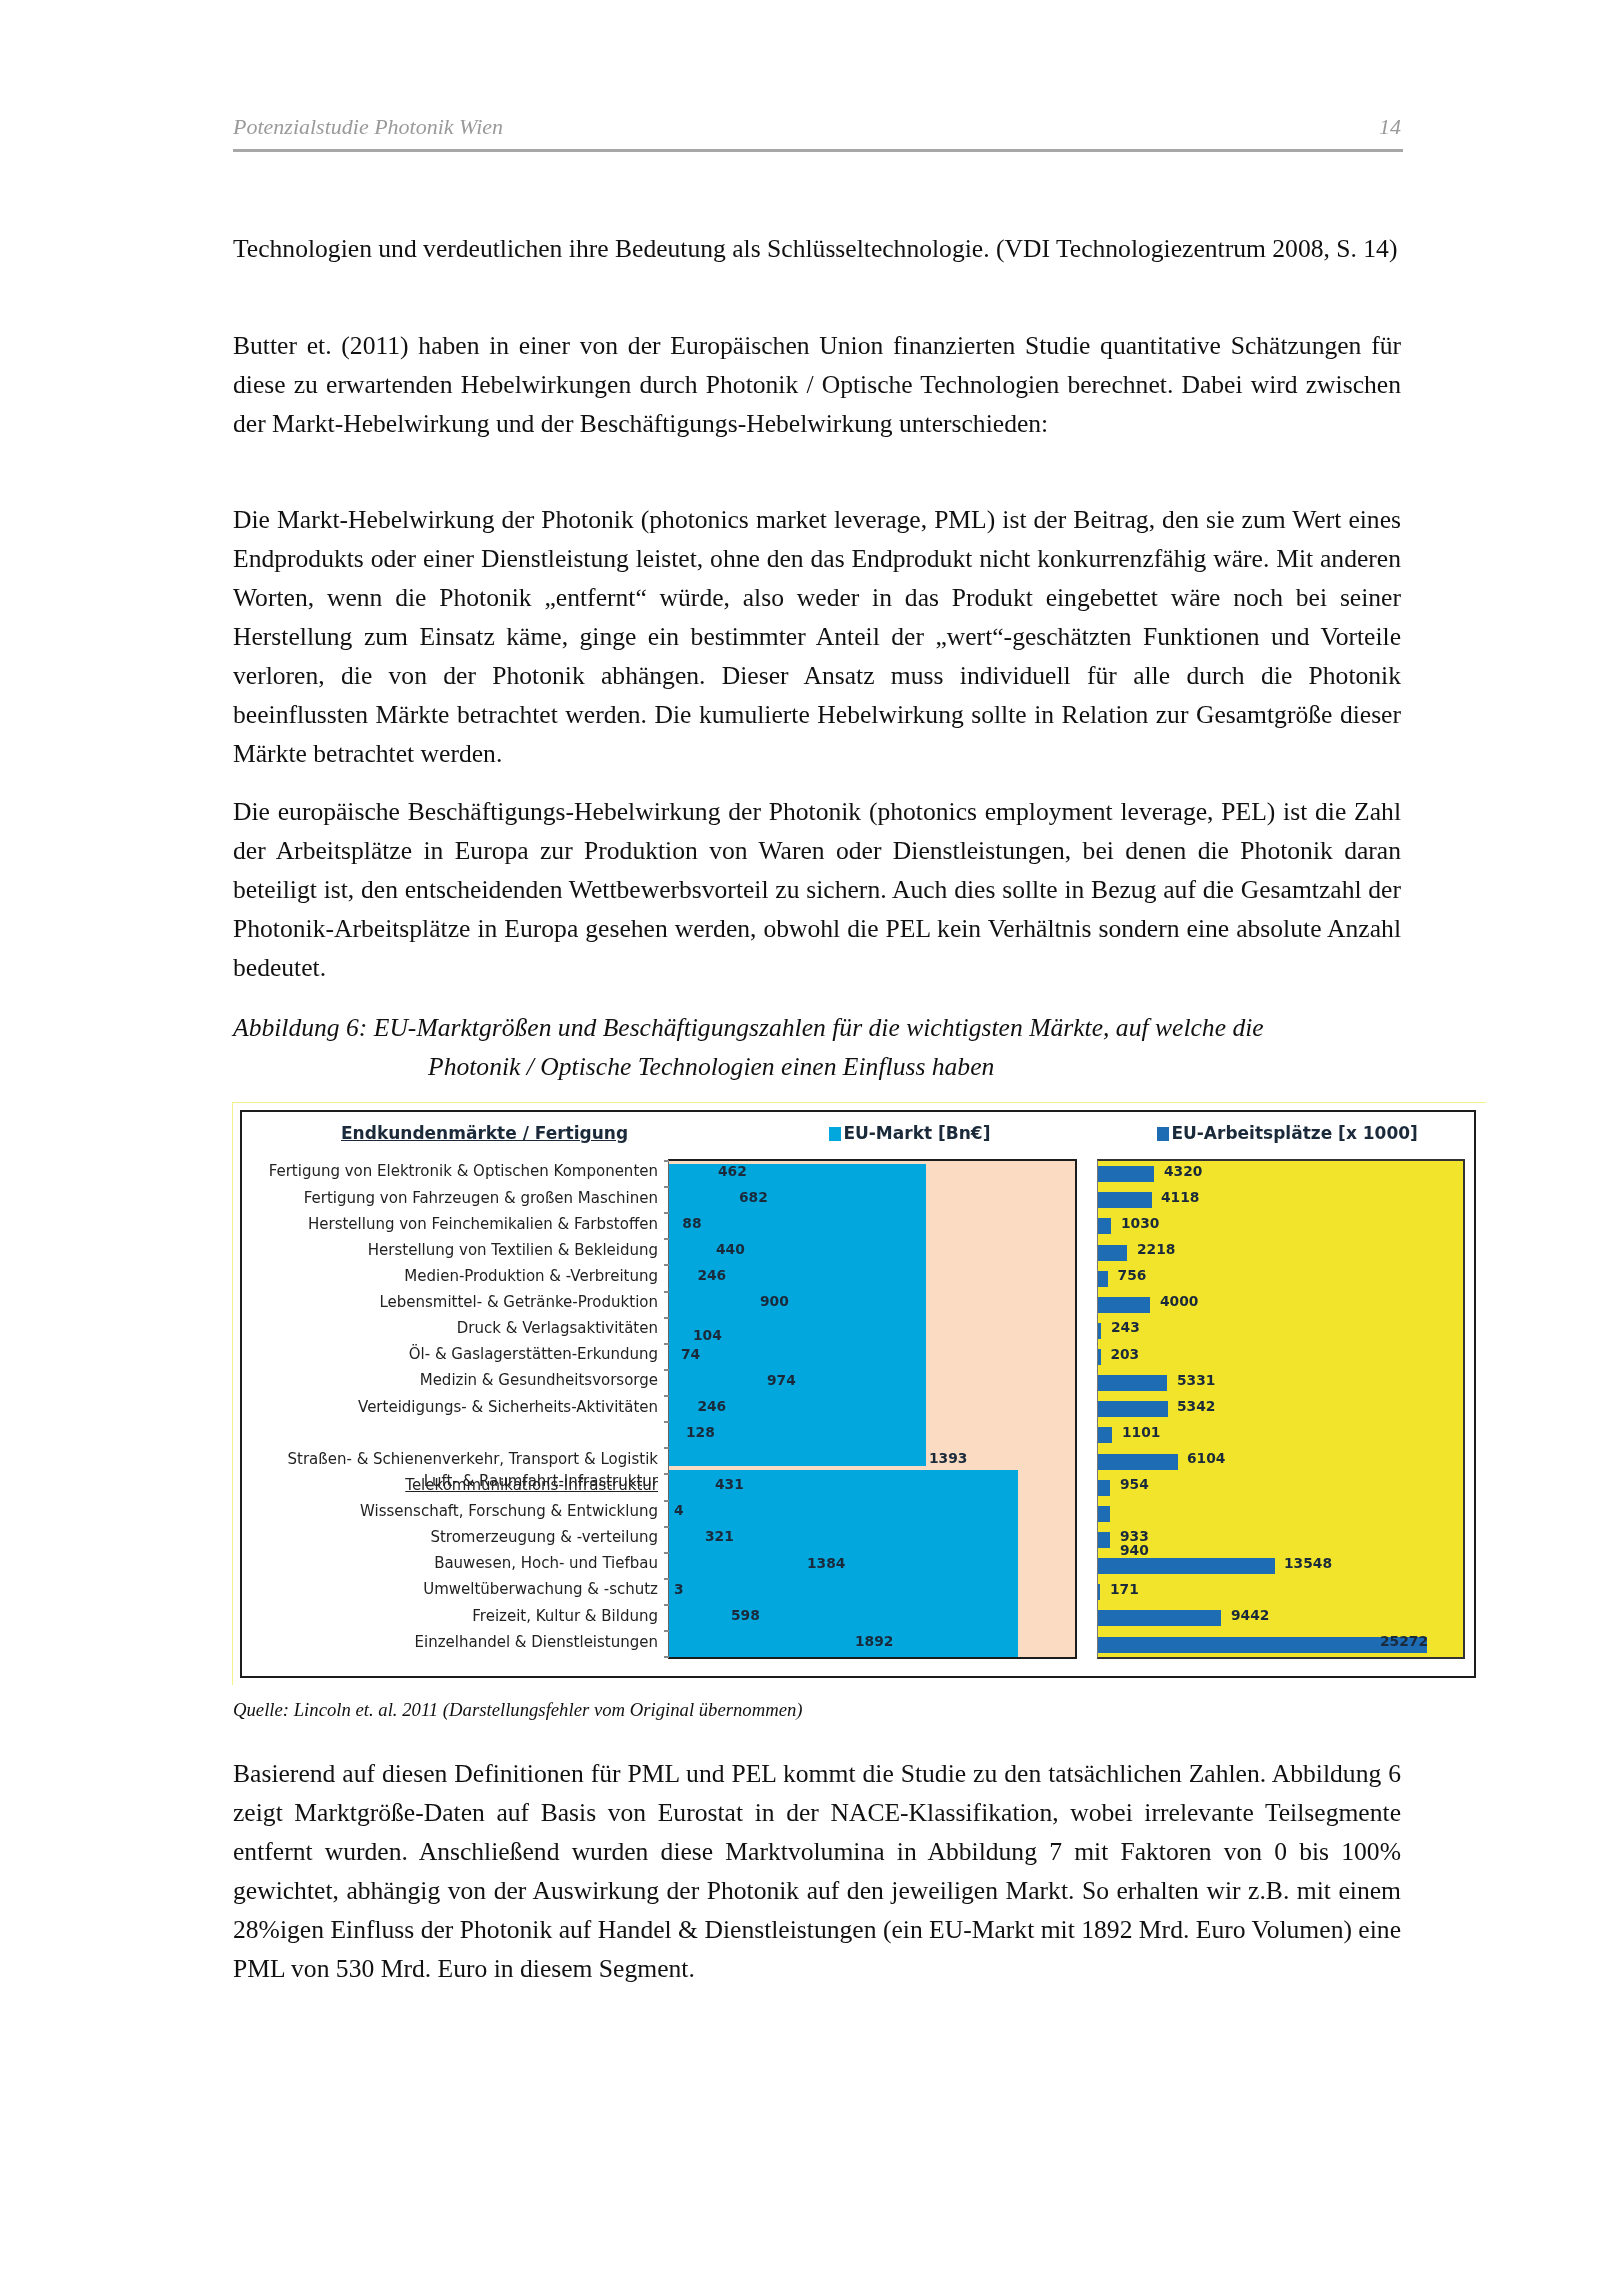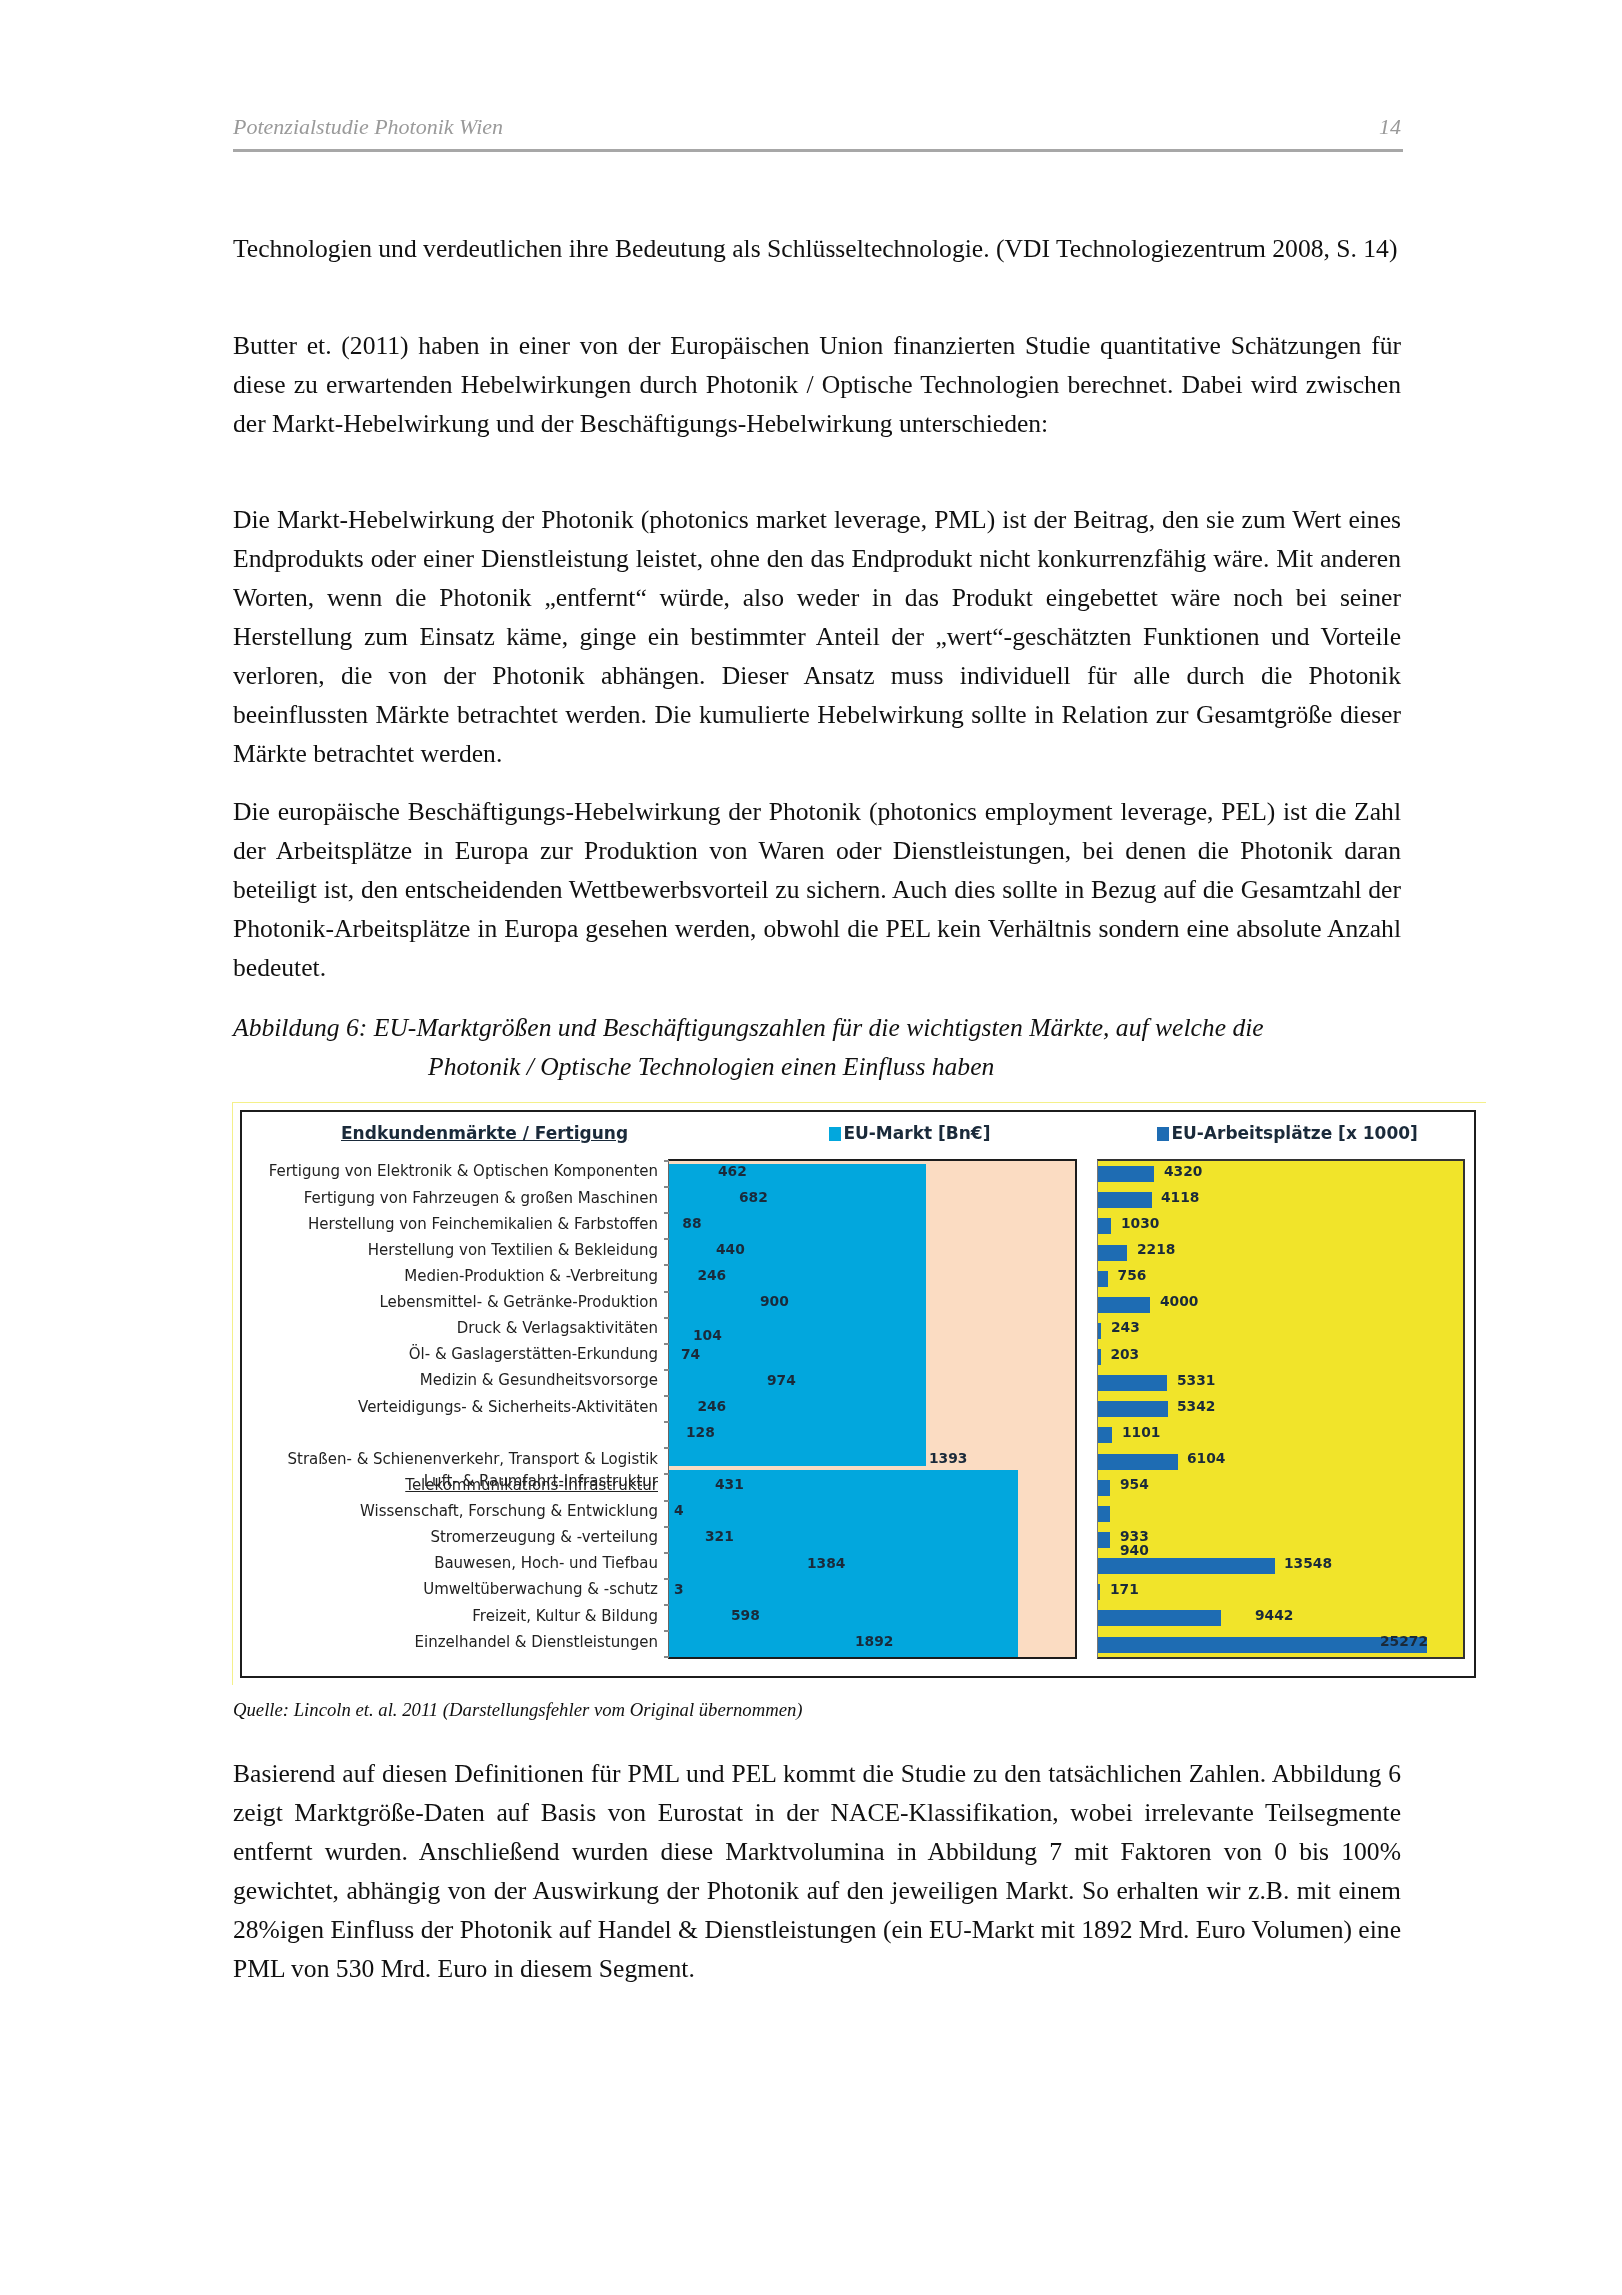--- a/index.html
+++ b/index.html
@@ -130,21 +130,21 @@
     <div class="vlabel" style="top: 315px; left: 22px;">954</div>
     <div class="jbar" style="left: 0px; top: 345px; height: 15.7px; width: 12.3px;"></div>
     <div class="vlabel" style="top: 341px; left: 22px; margin-top: 40px;">940</div>
     <div class="jbar" style="left: 0px; top: 371px; height: 15.7px; width: 12px;"></div>
     <div class="vlabel" style="top: 367px; left: 22px;">933</div>
     <div class="jbar" style="left: 0px; top: 397px; height: 15.7px; width: 177px;"></div>
     <div class="vlabel" style="top: 394px; left: 186px;">13548</div>
     <div class="jbar" style="left: 0px; top: 423px; height: 15.7px; width: 2.2px;"></div>
     <div class="vlabel" style="top: 420px; left: 12px;">171</div>
     <div class="jbar" style="left: 0px; top: 449px; height: 15.7px; width: 123px;"></div>
-    <div class="vlabel" style="top: 446px; left: 133px; margin-left: 24px;">9442</div>
+    <div class="vlabel" style="top: 446px; left: 133px;">9442</div>
     <div class="jbar" style="left: 0px; top: 476px; height: 15.7px; width: 329px;"></div>
     <div class="vlabel" style="top: 472px; left: 282px;">25272</div>
   </div>
 <div id="ticks">
     <div class="tick" style="left: 664px; top: 1160px;"></div>
     <div class="tick" style="left: 664px; top: 1186px;"></div>
     <div class="tick" style="left: 664px; top: 1212px;"></div>
     <div class="tick" style="left: 664px; top: 1238px;"></div>
     <div class="tick" style="left: 664px; top: 1264px;"></div>
     <div class="tick" style="left: 664px; top: 1291px;"></div>

